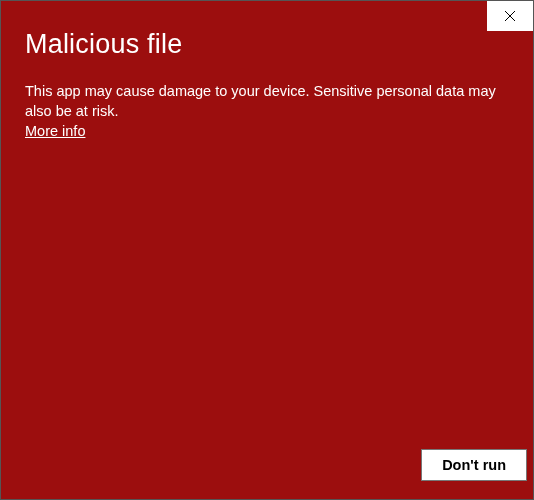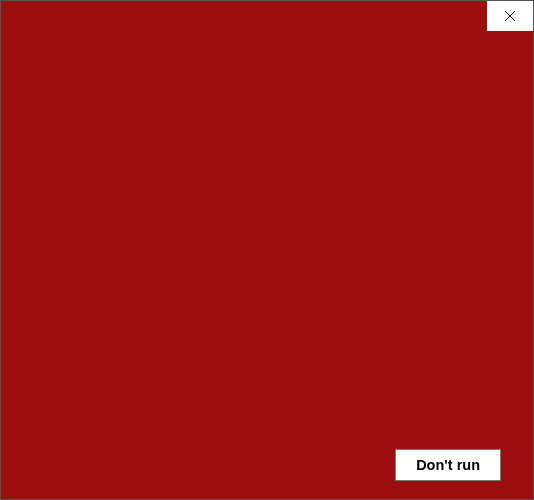--- a/index.html
+++ b/index.html
@@ -61,21 +61,21 @@
       display: inline-block;
       font-size: 14.5px;
       color: #ffffff;
       text-decoration: underline;
       cursor: pointer;
       margin-top: 2px;
     }
     .button-bar {
       position: absolute;
       bottom: 18px;
-      right: 32px;
+      right: 6px;
     }
     .dont-run-button {
       background: #ffffff;
       color: #000000;
       border: 1.5px solid #777;
       padding: 7px 20px;
       font-size: 14.5px;
       font-weight: 600;
       font-family: inherit;
       cursor: pointer;
@@ -86,17 +86,22 @@
 <body>
 
 <div class="dialog">
   <div class="close-button">
     <svg class="close-icon" viewBox="0 0 12 12">
       <line x1="1" y1="1" x2="11" y2="11"></line>
       <line x1="11" y1="1" x2="1" y2="11"></line>
     </svg>
   </div>
 
+  <div class="content">
+    <h1 class="title">Malicious file</h1>
+    <p class="message">This app may cause damage to your device. Sensitive personal data may also be at risk.</p>
+    <a class="more-info">More info</a>
+  </div>
 
   <div class="button-bar">
     <button class="dont-run-button">Don't run</button>
   </div>
 </div>
 
 </body></html>

